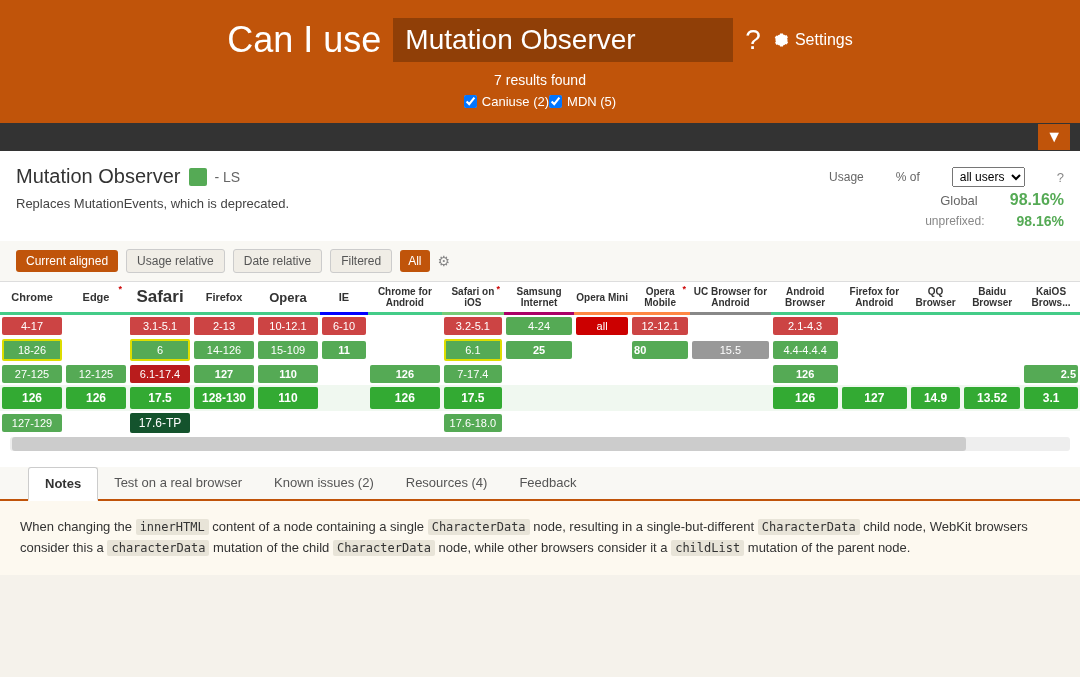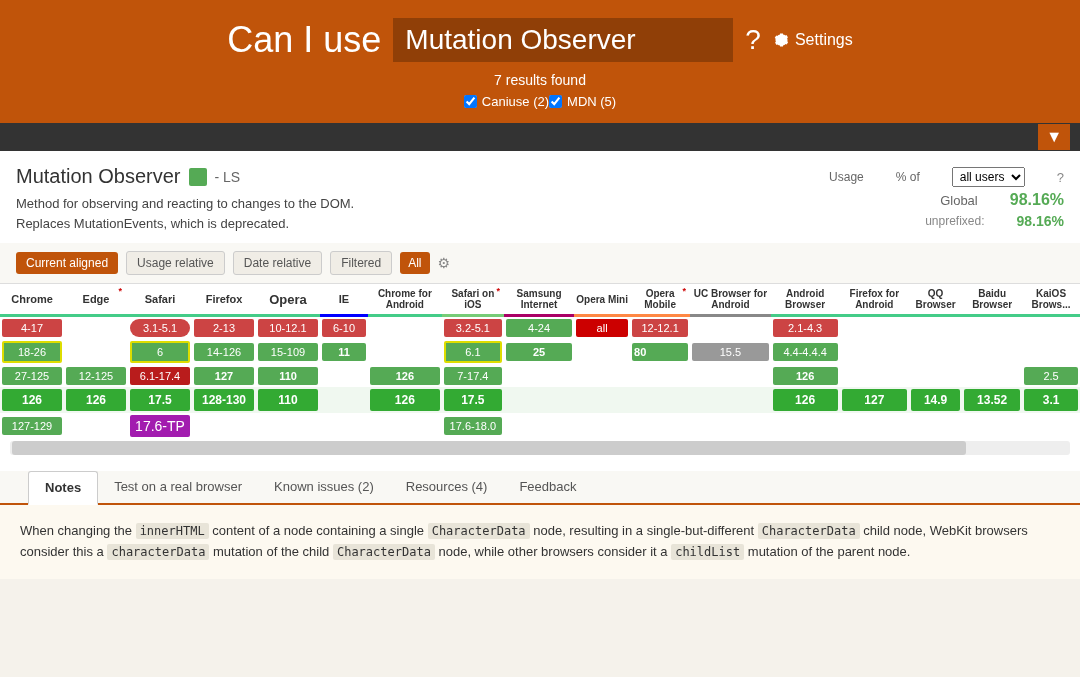--- a/index.html
+++ b/index.html
@@ -95,21 +95,20 @@
 
 <div class="main">
 
   <div class="feature-header">
     <div class="feature-left">
       <div class="feature-title">
         <span style="font-size:20px;font-weight:500;">Mutation Observer</span>
         <span class="feature-icon"></span>
         <span class="feature-ls">- LS</span>
       </div>
-      <div class="feature-desc">Method for observing and reacting to changes to the DOM.</div>
       <div class="feature-desc">Replaces MutationEvents, which is deprecated.</div>
     </div>
     <div class="feature-right">
       <div class="stat-row">
         <span style="color:#666;font-size:12px;">Usage</span>
         <span style="color:#666;font-size:12px;">% of</span>
         <select style="font-size:12px;padding:1px 3px;">
           <option>all users</option>
         </select>
         <span style="color:#888;cursor:pointer;">?</span>
@@ -137,21 +136,21 @@
   <div class="browser-grid-wrapper">
     <div style="overflow-x:auto;">
       <table style="border-collapse:collapse; min-width:1040px; width:100%;">
         <thead>
           <tr>
 
             <th style="text-align:center;font-size:11px;font-weight:bold;color:#333;padding:4px 2px;border-bottom:3px solid #4c8;min-width:64px;">Chrome</th>
 
             <th style="text-align:center;font-size:11px;font-weight:bold;color:#333;padding:4px 2px;border-bottom:3px solid #4c8;min-width:64px;position:relative;">Edge<span style="color:#c00;font-size:9px;position:absolute;top:2px;right:6px;">*</span></th>
 
-            <th style="text-align:center;font-size:11px;font-weight:bold;color:#333;padding:4px 2px;border-bottom:3px solid #4c8;min-width:64px;">Safari</th>
+            <th style="text-align:center;font-size:17px;font-weight:bold;color:#333;padding:4px 2px;border-bottom:3px solid #4c8;min-width:64px;">Safari</th>
 
             <th style="text-align:center;font-size:11px;font-weight:bold;color:#333;padding:4px 2px;border-bottom:3px solid #4c8;min-width:64px;">Firefox</th>
 
             <th style="text-align:center;font-size:13px;font-weight:bold;color:#333;padding:4px 2px;border-bottom:3px solid #4c8;min-width:64px;">Opera</th>
 
             <th style="text-align:center;font-size:11px;font-weight:bold;color:#333;padding:4px 2px;border-bottom:3px solid #00f;min-width:48px;">IE</th>
 
             <th style="text-align:center;font-size:10px;font-weight:bold;color:#333;padding:4px 2px;border-bottom:3px solid #4c8;min-width:60px;">Chrome for Android</th>
 
             <th style="text-align:center;font-size:10px;font-weight:bold;color:#333;padding:4px 2px;border-bottom:3px solid #7c7;min-width:60px;position:relative;">Safari on iOS<span style="color:#c00;font-size:9px;position:absolute;top:2px;right:4px;">*</span></th>
@@ -176,21 +175,21 @@
           </tr>
         </thead>
         <tbody>
 
           <tr>
             <td style="text-align:center;padding:2px;">
                 <div style="background:#c44;color:#fff;font-size:11px;padding:3px 2px;border-radius:2px;">4-17</div>
               </td>
             <td></td>
             <td style="text-align:center;padding:2px;">
-                <div style="background:#c44;color:#fff;font-size:11px;padding:3px 2px;border-radius:9px;">3.1-5.1</div>
+                <div style="background:#c44;color:#fff;font-size:11px;padding:3px 2px;border-radius:1px;">3.1-5.1</div>
               </td>
             <td style="text-align:center;padding:2px;">
                 <div style="background:#c44;color:#fff;font-size:11px;padding:3px 2px;border-radius:2px;">2-13</div>
               </td>
             <td style="text-align:center;padding:2px;">
                 <div style="background:#c44;color:#fff;font-size:11px;padding:3px 2px;border-radius:2px;">10-12.1</div>
               </td>
             <td style="text-align:center;padding:2px;">
                 <div style="background:#c44;color:#fff;font-size:11px;padding:3px 2px;border-radius:2px;">6-10</div>
               </td>
@@ -283,21 +282,21 @@
             <td></td>
             <td></td>
             <td></td>
             <td></td>
             <td style="text-align:center;padding:2px;">
                 <div style="background:#5a5;color:#fff;font-size:11px;padding:3px 2px;border-radius:2px;font-weight:bold;">126</div>
               </td>
             <td></td>
             <td></td>
             <td></td>
-            <td style="text-align:center;padding:2px;">
+            <td style="text-align:right;padding:2px;font-weight:bold;">
                 <div style="background:#5a5;color:#fff;font-size:11px;padding:3px 2px;border-radius:2px;">2.5</div>
               </td>
           </tr>
 
           <tr style="background:#f0f8f0;">
             <td style="text-align:center;padding:2px;">
                 <div style="background:#3a3;color:#fff;font-size:12px;padding:4px 2px;border-radius:2px;font-weight:bold;">126</div>
               </td>
             <td style="text-align:center;padding:2px;">
                 <div style="background:#3a3;color:#fff;font-size:12px;padding:4px 2px;border-radius:2px;font-weight:bold;">126</div>
@@ -338,21 +337,21 @@
                 <div style="background:#3a3;color:#fff;font-size:12px;padding:4px 2px;border-radius:2px;font-weight:bold;">3.1</div>
               </td>
           </tr>
 
           <tr>
             <td style="text-align:center;padding:2px;">
                 <div style="background:#5a5;color:#fff;font-size:11px;padding:3px 2px;border-radius:2px;">127-129</div>
               </td>
             <td></td>
             <td style="text-align:center;padding:2px;">
-                <div style="background:#a21caf;color:#fff;font-size:14px;padding:3px 2px;border-radius:2px;">17.6-TP</div>
+                <div style="background:#14532d;color:#fff;font-size:12px;padding:3px 2px;border-radius:2px;">17.6-TP</div>
               </td>
             <td></td>
             <td></td>
             <td></td>
             <td></td>
             <td style="text-align:center;padding:2px;">
                 <div style="background:#5a5;color:#fff;font-size:11px;padding:3px 2px;border-radius:2px;">17.6-18.0</div>
               </td>
             <td></td>
             <td></td>

